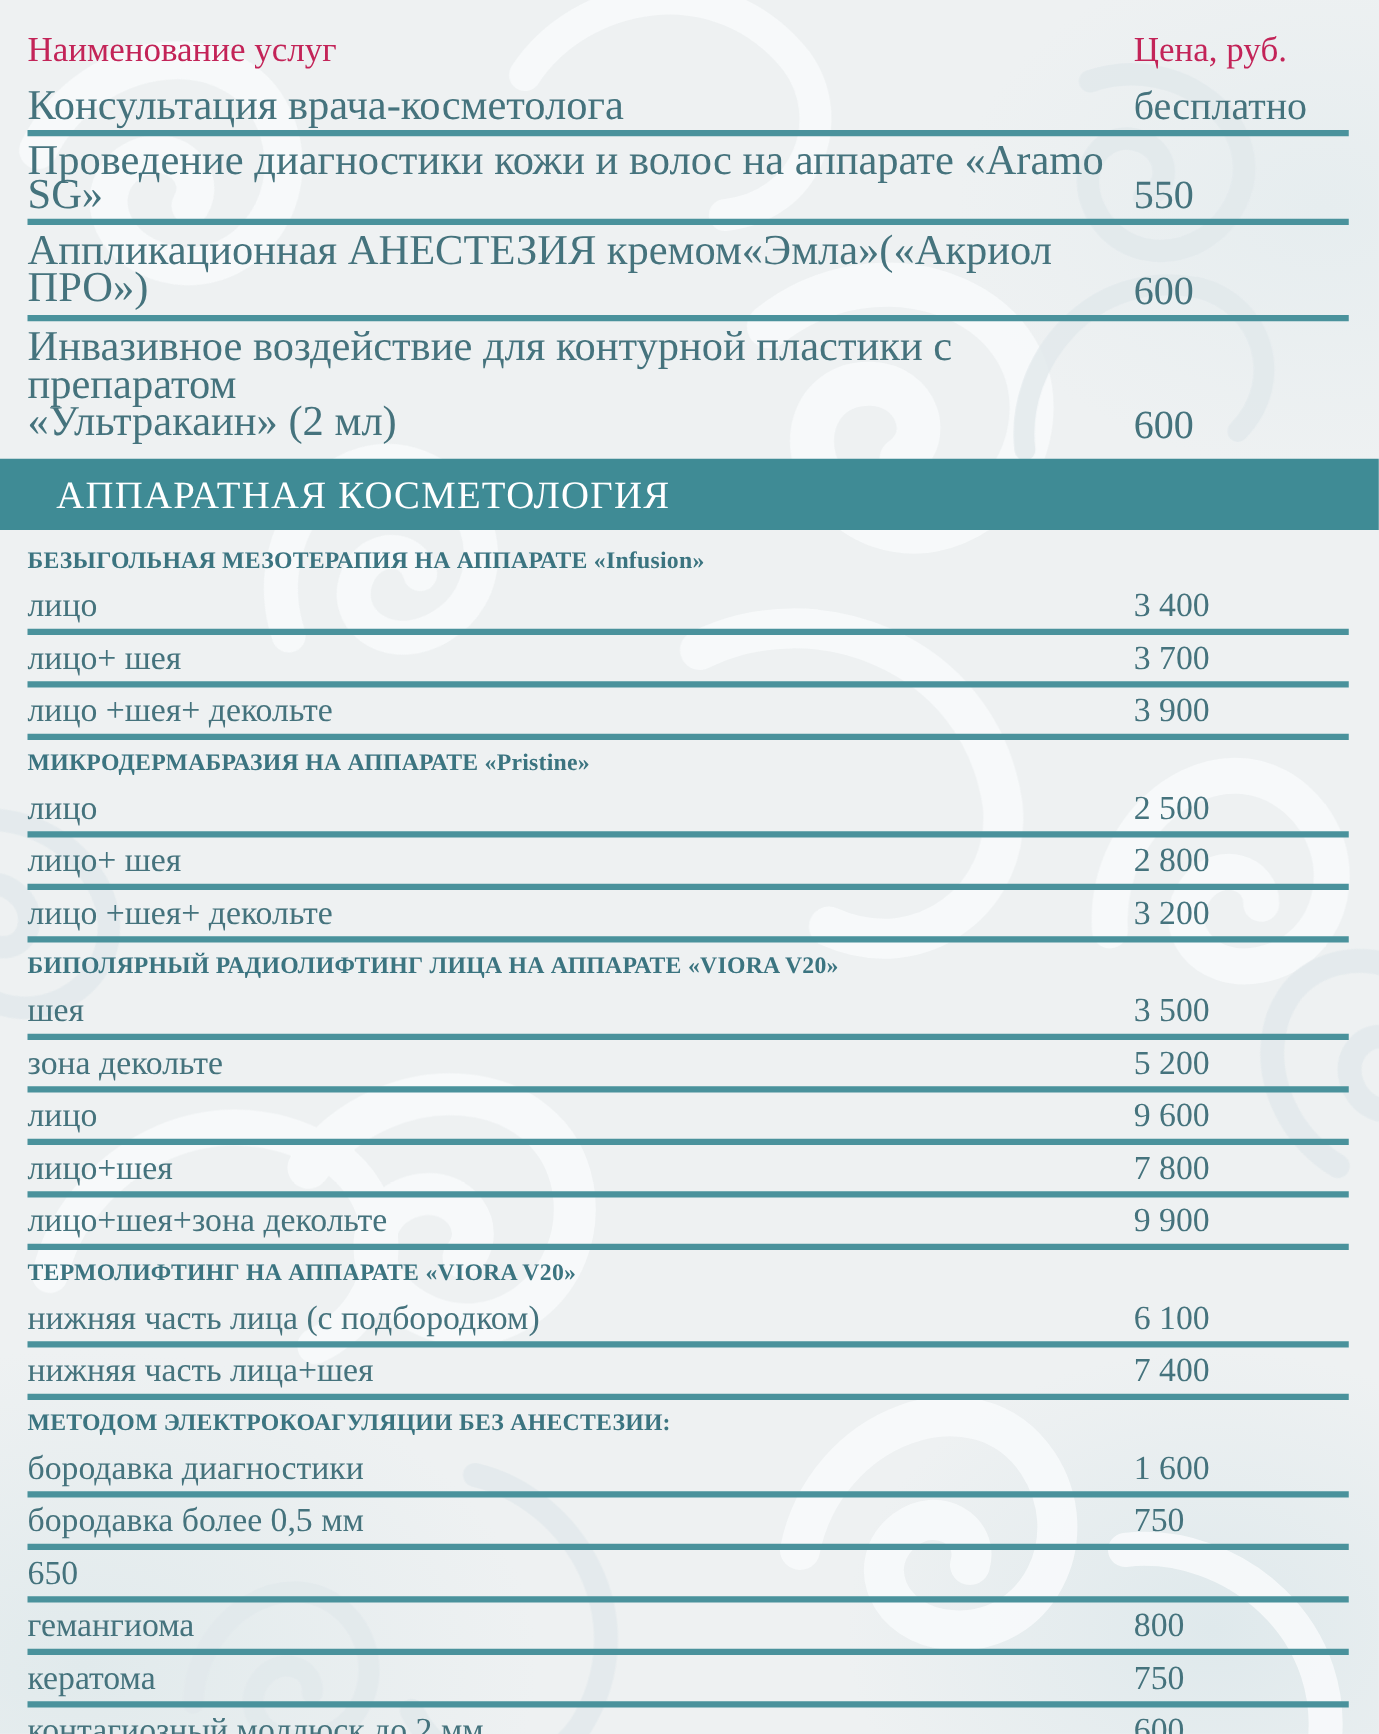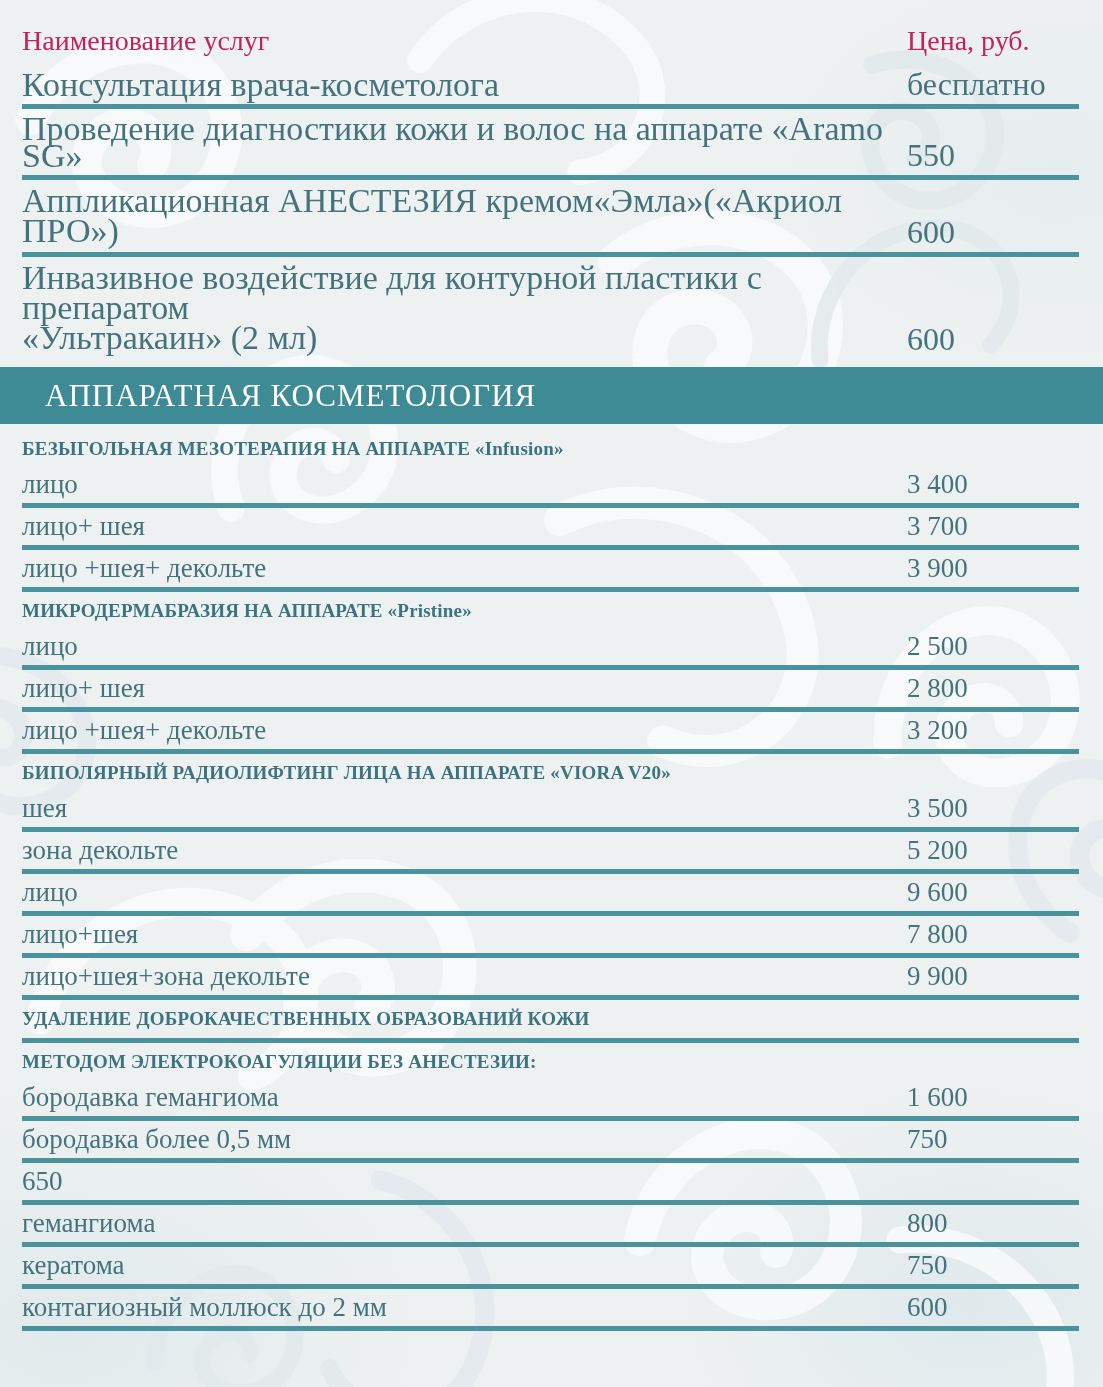--- a/index.html
+++ b/index.html
@@ -158,26 +158,36 @@
     <div class="grid srow">
       <div class="name">лицо+шея</div>
       <div class="price">7 800</div>
     </div>
     <div class="grid srow">
       <div class="name">лицо+шея+зона декольте</div>
       <div class="price">9 900</div>
     </div>
   </div>
 
-
-  <div>
-    <div class="section-title hline">УДАЛЕНИЕ ДОБРОКАЧЕСТВЕННЫХ ОБРАЗОВАНИЙ КОЖИ</div>
+  <div>
+    <div class="section-title">ТЕРМОЛИФТИНГ НА АППАРАТЕ «VIORA V20»</div>
+    <div class="grid srow">
+      <div class="name">нижняя часть лица (с подбородком)</div>
+      <div class="price">6 100</div>
+    </div>
+    <div class="grid srow">
+      <div class="name">нижняя часть лица+шея</div>
+      <div class="price">7 400</div>
+    </div>
+  </div>
+
+  <div>
     <div class="section-title">МЕТОДОМ ЭЛЕКТРОКОАГУЛЯЦИИ  БЕЗ АНЕСТЕЗИИ:</div>
     <div class="grid srow">
-      <div class="name">бородавка гемангиома</div>
+      <div class="name">бородавка диагностики</div>
       <div class="price">1 600</div>
     </div>
     <div class="grid srow">
       <div class="name">бородавка более 0,5 мм</div>
       <div class="price">750</div>
     </div>
     <div class="grid srow">
       <div class="price">650</div>
     </div>
     <div class="grid srow">

